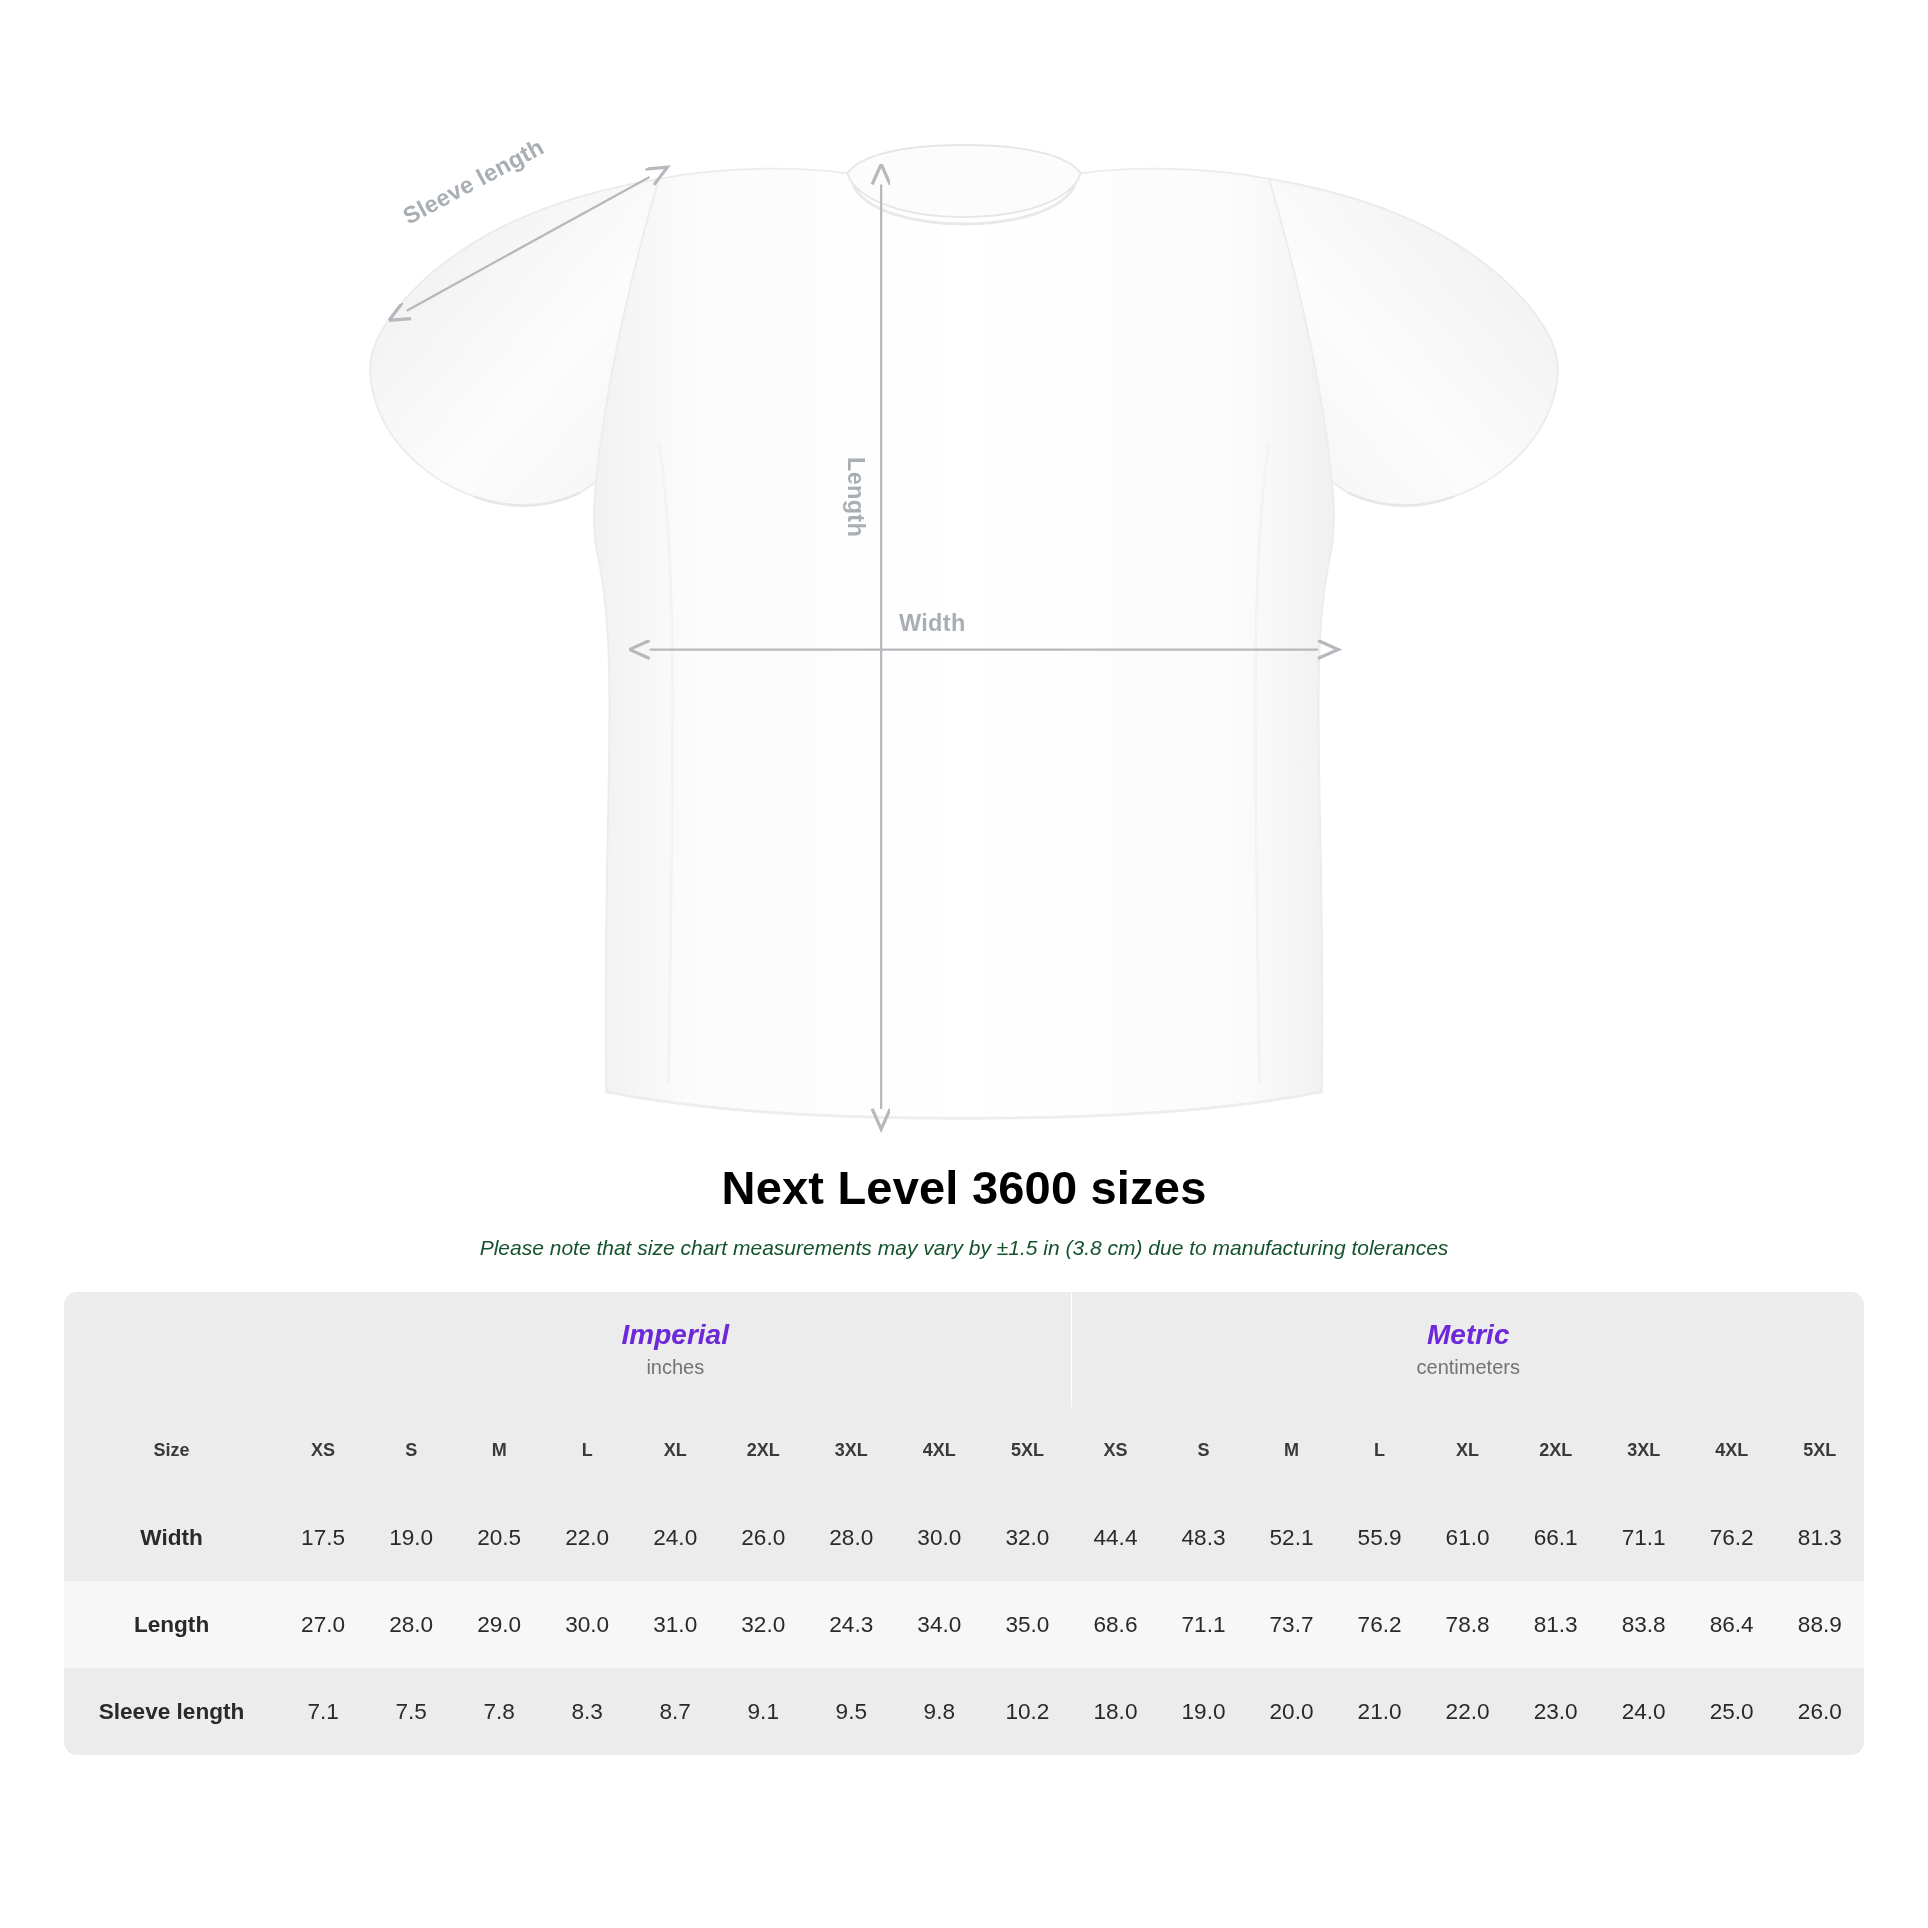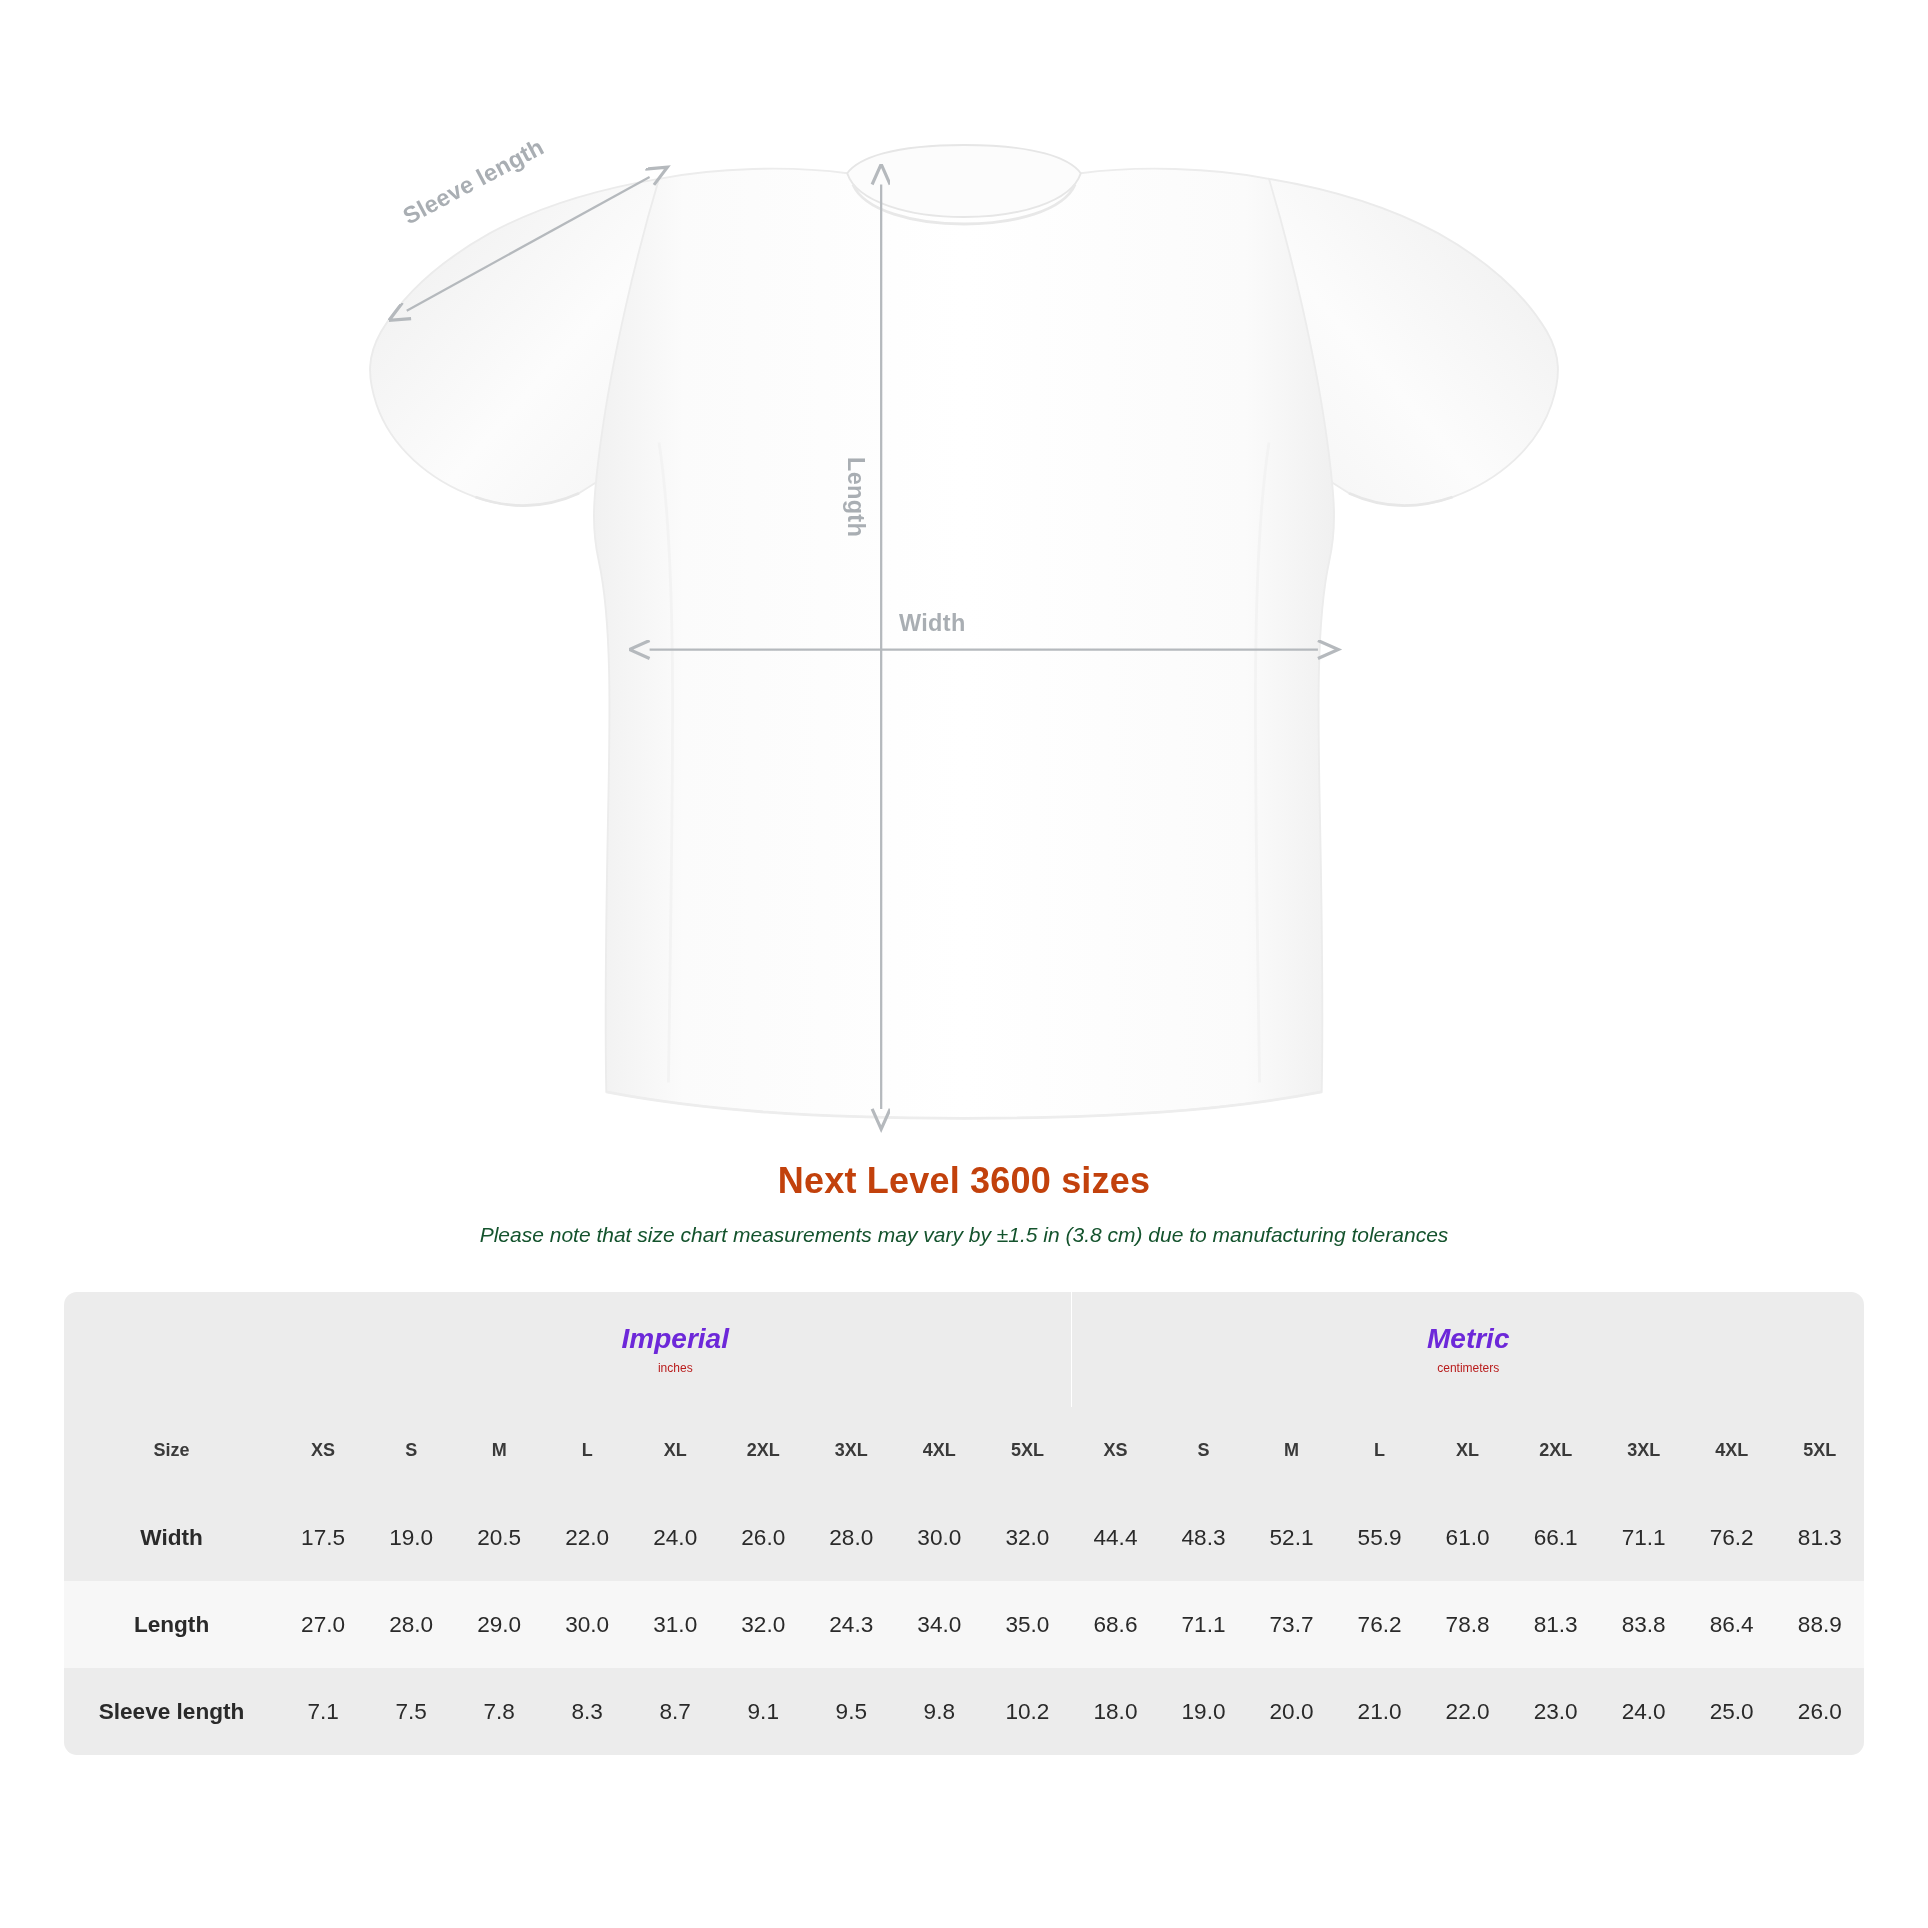--- a/index.html
+++ b/index.html
@@ -59,23 +59,23 @@
 
   
   .title-block {
     position: absolute;
     left: 0;
     top: 1160px;
     width: 1928px;
     text-align: center;
   }
   .chart-title {
-    font-size: 36px;
-    font-weight: bold;
-    color: #c2410c;
+    font-size: 47px;
+    font-weight: bold;
+    color: #000000;
     margin: 0;
     letter-spacing: 0.2px;
   }
   .chart-subtitle {
     font-size: 21px;
     font-style: italic;
     color: #14532d;
     margin-top: 21px;
   }
 
@@ -112,22 +112,22 @@
     border-top-right-radius: 13px;
   }
   .unit-name {
     font-size: 28px;
     font-weight: bold;
     font-style: italic;
     color: #6d28d9;
     line-height: 1.1;
   }
   .unit-sub {
-    font-size: 12px;
-    color: #b91c1c;
+    font-size: 20px;
+    color: #737373;
     margin-top: 5.6px;
   }
   .corner-cell {
     background: #ececec;
   }
   .row-label {
     background: #ececec;
     font-weight: bold;
     color: #3a3a3a;
     font-size: 23.5px;

